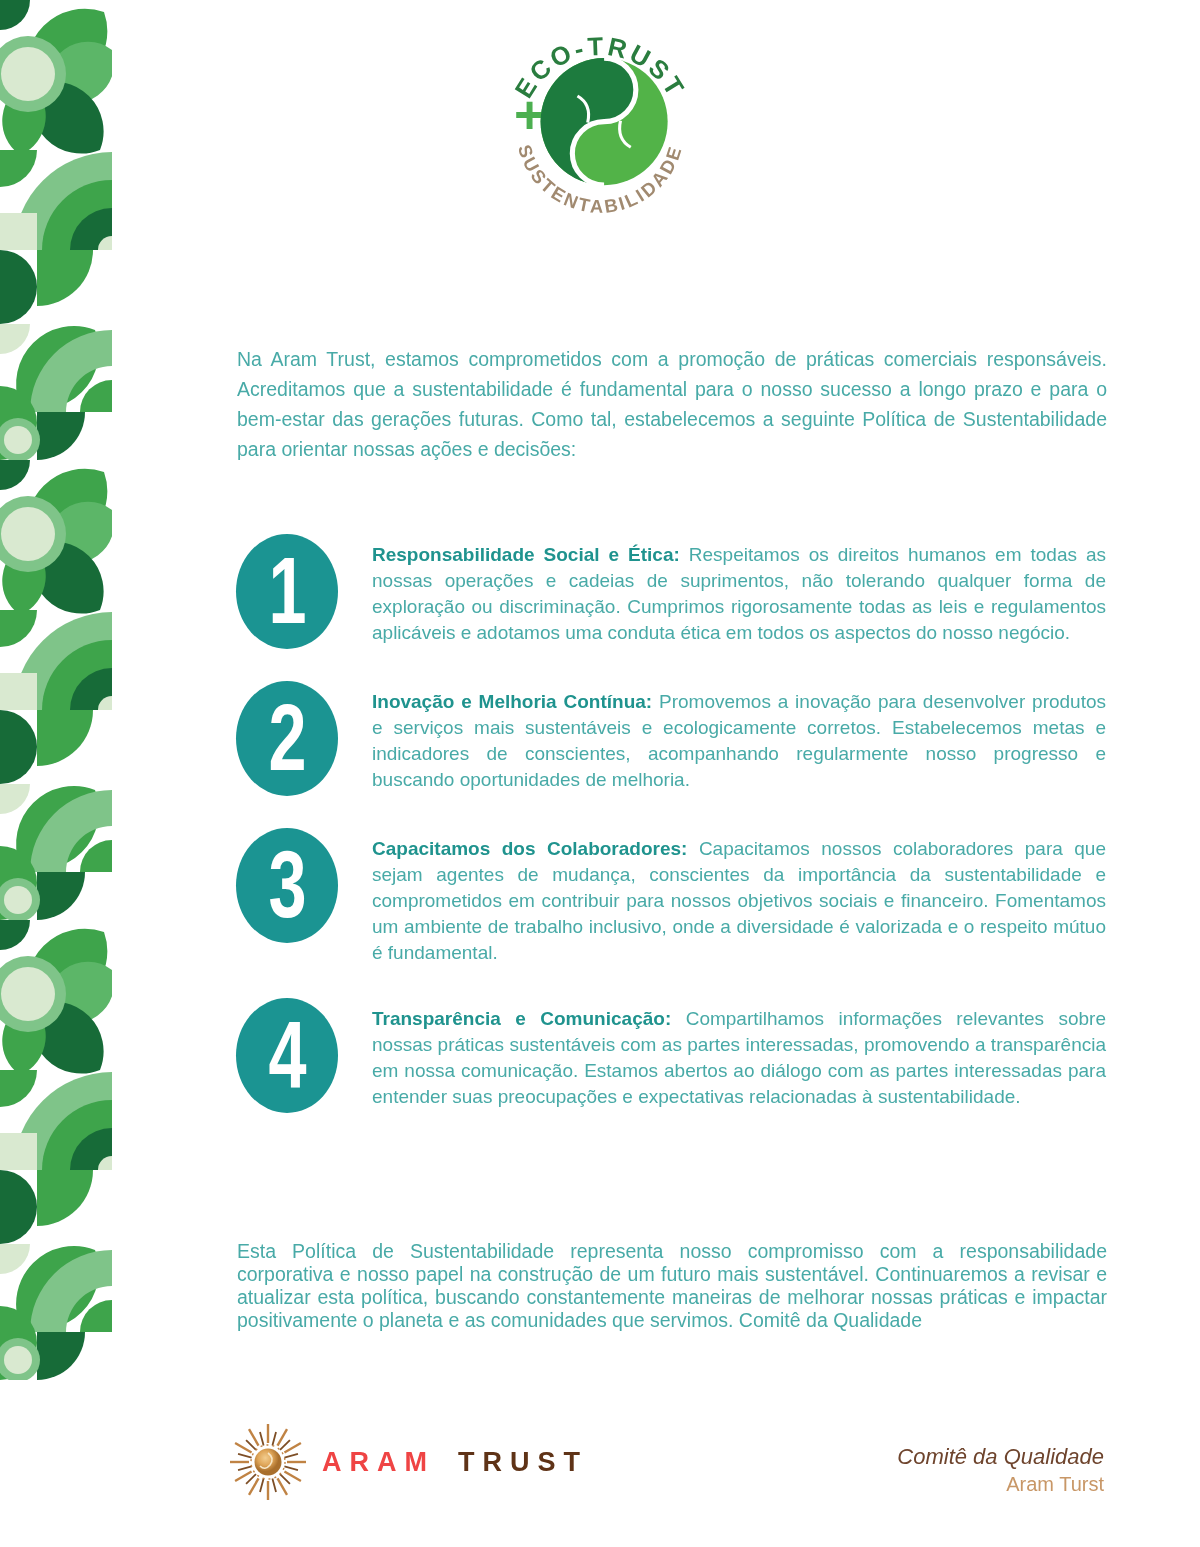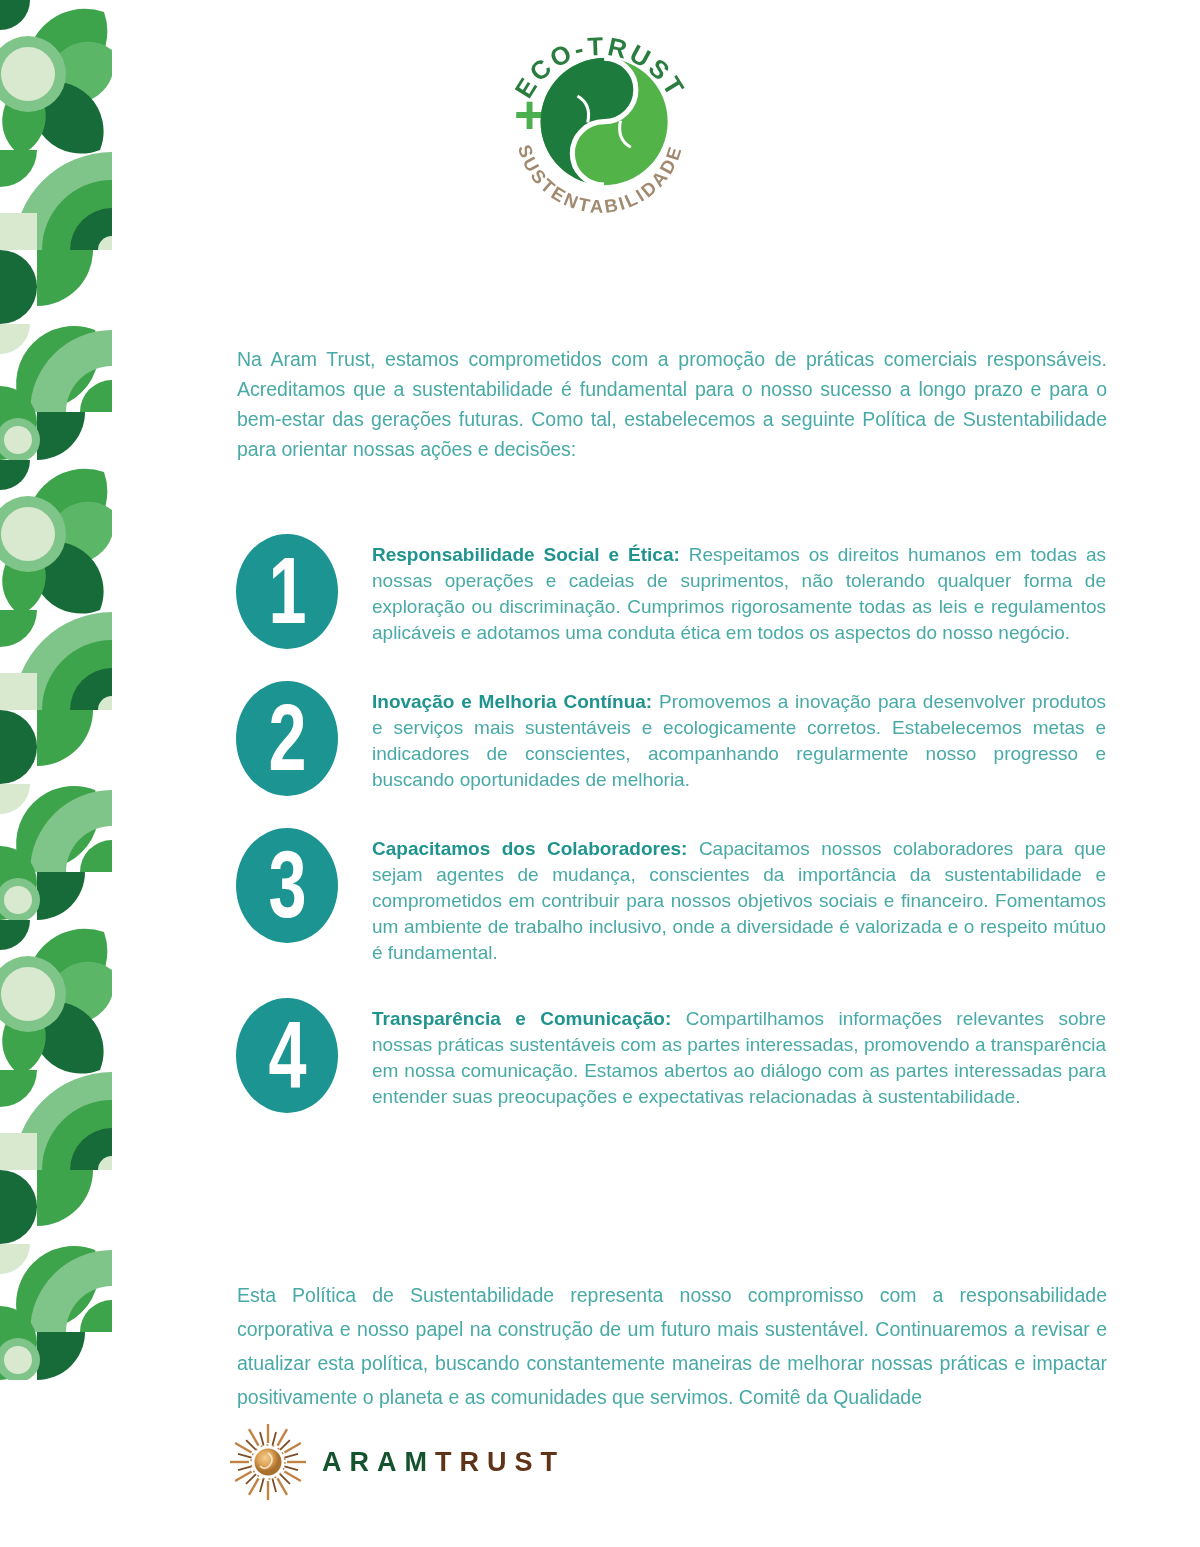--- a/index.html
+++ b/index.html
@@ -18,39 +18,39 @@
     display:inline-block; font-weight:700; font-size:84px; line-height:1.08;
     color:#17968f; transform:scaleX(0.70); transform-origin:center; white-space:nowrap;
     letter-spacing:1px;
   }
   
   .intro, .closing {
     position:absolute; left:237px; width:870px; color:#48aaa7;
     font-size:19.5px; line-height:30px; text-align:justify;
   }
   .intro { top:344px; }
-  .closing { top:1240px; line-height:34px;margin-top:38px; }
+  .closing { top:1240px; line-height:23px; }
   
   .items { position:absolute; left:236px; top:534px; width:870px; }
   .item { display:flex; gap:34px; margin-bottom:32px; align-items:flex-start; }
   .num-circle {
     flex:none; width:102px; height:115px; border-radius:50%;
     background:#1b9492; color:#ffffff; text-align:center;
     font-weight:700; font-size:95px; line-height:112px;
   }
   .num-circle span { display:inline-block; transform:scaleX(0.72); }
   .item p {
     color:#48aaa7; font-size:19px; line-height:26px; text-align:justify; margin-top:8px;
   }
   .ih { font-weight:700; color:#1f938e; }
   
   .footer-left { position:absolute; left:226px; top:1420px; display:flex; align-items:center; gap:12px; }
   .wordmark { font-size:27px; font-weight:700; letter-spacing:8px; white-space:nowrap; }
-  .wm-a { color:#14532d; }
-  .wm-b { color:#5f3317; }
+  .wm-a { color:#ef4444; }
+  .wm-b { color:#5f3317;margin-left:23px; }
   .footer-right { position:absolute; right:96px; top:1443px; text-align:right; }
   .committee { font-style:italic; color:#6e442d; font-size:22px; line-height:28px; }
   .signature { color:#c89767; font-size:20px; line-height:26px; }
 </style>
 </head>
 <body>
 
 <div class="page">
 
   <svg class="pattern" width="112" height="1380" viewBox="0 0 112 1380" aria-hidden="true">
@@ -162,14 +162,18 @@
       </g>
       <circle cx="42" cy="42" r="17" fill="none" stroke="#c08344" stroke-width="1.4" stroke-dasharray="2 4"></circle>
       <circle cx="42" cy="42" r="13.5" fill="url(#goldGrad)"></circle>
       <path d="M42,33 q7,5 2,12 q-5,6 -10,1" fill="none" stroke="#f7e7c8" stroke-width="1.6"></path>
     </svg>
     <div class="wordmark">
       <span class="wm-a">ARAM</span><span class="wm-b">TRUST</span>
     </div>
   </div>
 
+  <div class="footer-right">
+    <div class="committee">Comitê da Qualidade</div>
+    <div class="signature">Aram Turst</div>
+  </div>
 
 </div>
 
 </body></html>

